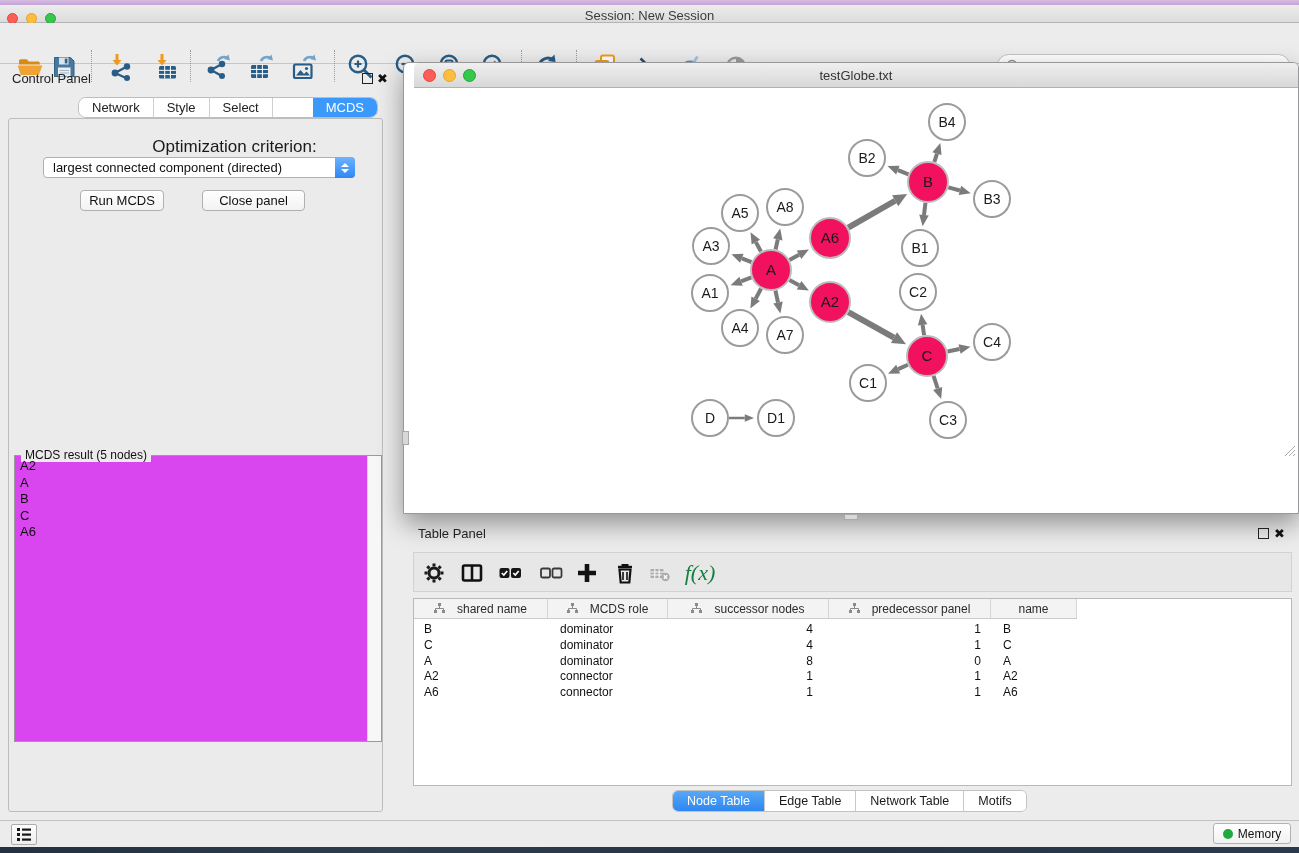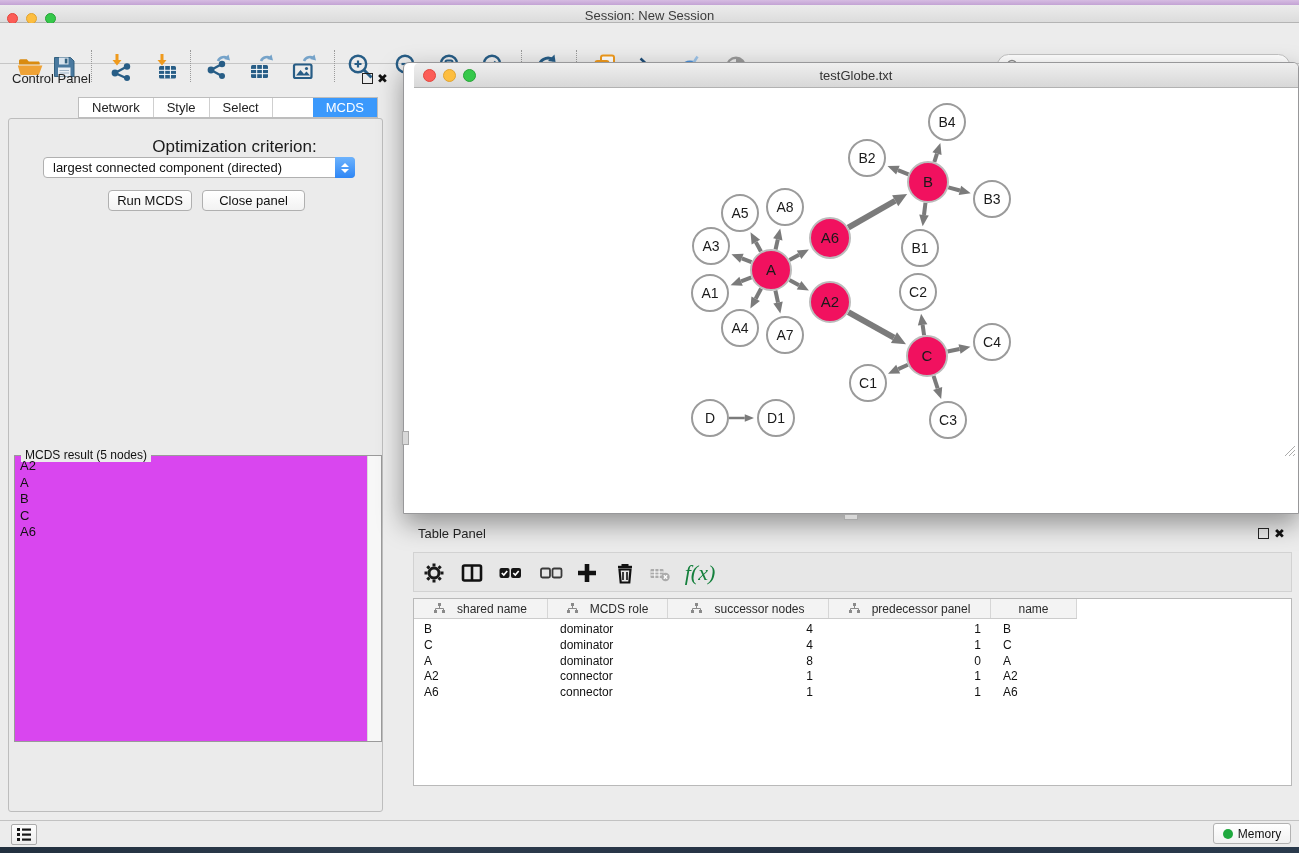--- a/index.html
+++ b/index.html
@@ -32,42 +32,42 @@
   #search-box{ left:997px; top:31px; width:293px; height:23px; background:#fff;
                border:1px solid #c3c3c3; border-radius:12px; display:flex; align-items:center; }
   #search-box input{ border:none; outline:none; background:transparent; flex:1; font-size:12px; padding-right:8px;}
   #search-box svg{ margin:0 4px 0 8px; }
 
   
   #cp-title{ left:12px; top:71px; font-size:13px; color:#222; }
   .win-float{ width:11px; height:11px; border:1.6px solid #222; background:transparent; cursor:pointer;}
   .win-close{ font-size:13px; font-weight:bold; color:#111; line-height:11px; cursor:pointer;}
   #cp-tabs{ left:78px; top:97px; height:21px; display:flex; border:1px solid #bdbdbd;
-            border-radius:0; overflow:hidden; background:#fff; }
+            border-radius:8px; overflow:hidden; background:#fff; }
   .cp-tab{ height:100%; line-height:19px; font-size:13px; color:#222; padding:0 13px;
            border-right:1px solid #cfcfcf; background:#fff; cursor:pointer; }
   .cp-tab:last-child{ border-right:none;margin-left:40px; }
   .cp-tab.active{ background:#3b99fc; color:#fff; }
   #cp-body{ left:8px; top:118px; width:375px; height:694px; background:#ebebeb;
             border:1px solid #bdbdbd; border-radius:3px; }
   #opt-label{ left:8px; top:137px; width:453px; text-align:center; font-size:17px; color:#1a1a1a; }
   #criterion-select{ left:43px; top:157px; width:312px; height:21px; background:#fff;
                      border:1px solid #b0b0b0; border-radius:4px; display:flex; align-items:center; cursor:pointer; }
   #criterion-select .sel-text{ flex:1; font-size:13px; color:#111; padding-left:9px; white-space:nowrap; }
   #criterion-stepper{ width:20px; height:21px; margin:-1px -1px -1px 0; border-radius:0 4px 4px 0;
                       background:linear-gradient(#6db3fd,#2e86f5); display:flex; flex-direction:column;
                       align-items:center; justify-content:center; gap:2px; }
   .chev-up{ width:0; height:0; border-left:4px solid transparent; border-right:4px solid transparent;
             border-bottom:4px solid #fff; }
   .chev-down{ width:0; height:0; border-left:4px solid transparent; border-right:4px solid transparent;
               border-top:4px solid #fff; }
   .cp-btn{ position:absolute; top:190px; height:21px; background:linear-gradient(#ffffff,#f2f2f2);
            border:1px solid #b0b0b0; border-radius:4px; font-size:13px; color:#111;
            text-align:center; line-height:19px; cursor:pointer; }
-  #run-btn{ left:108px; width:84px; }
+  #run-btn{ left:80px; width:84px; }
   #closep-btn{ left:202px; width:103px; }
   #result-box{ left:14px; top:455px; width:368px; height:287px; background:#d946ef;
                border:1px solid #9a9a9a; }
   #result-box-title{ position:absolute; top:-8px; left:6px; background:#ebebeb; padding:0 4px;
                      font-size:12px; color:#111; }
   #result-list{ position:absolute; left:0; top:2px; right:14px; bottom:0; overflow:hidden; }
   .result-item{ font-size:13px; color:#111; line-height:16.5px; padding-left:5px; }
   #result-scroll{ position:absolute; right:0; top:0; bottom:0; width:14px; background:#f7f7f7;
                   border-left:1px solid #dcdcdc; }
 
@@ -604,20 +604,26 @@
         <div class="trow">
           <div class="tc tc0">A6</div>
           <div class="tc tc1">connector</div>
           <div class="tc tc2">1</div>
           <div class="tc tc3">1</div>
           <div class="tc tc4">A6</div>
         </div>
       </div>
   </div>
 
+  <div class="abs" id="tp-tabs">
+    <div class="tp-tab active">Node Table</div>
+    <div class="tp-tab">Edge Table</div>
+    <div class="tp-tab">Network Table</div>
+    <div class="tp-tab">Motifs</div>
+  </div>
 
   <div class="abs" id="status-bar"></div>
   <div class="abs" id="list-btn">
     <svg width="16" height="15" viewBox="0 0 16 15">
         <g fill="#161616">
           <rect x="1" y="1" width="3" height="3"></rect>
           <rect x="1" y="6" width="3" height="3"></rect>
           <rect x="1" y="11" width="3" height="3"></rect>
           <rect x="6" y="1.5" width="9" height="2.2"></rect>
           <rect x="6" y="6.5" width="9" height="2.2"></rect>

